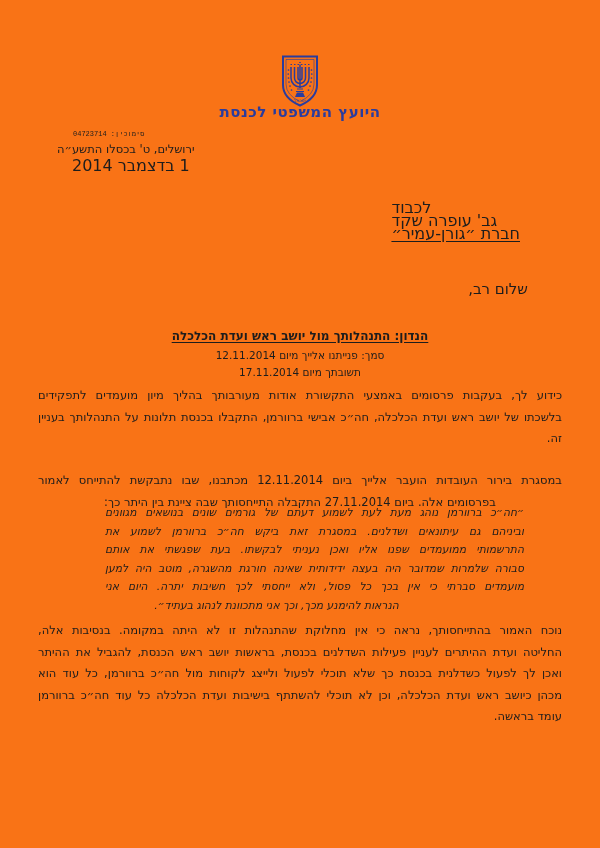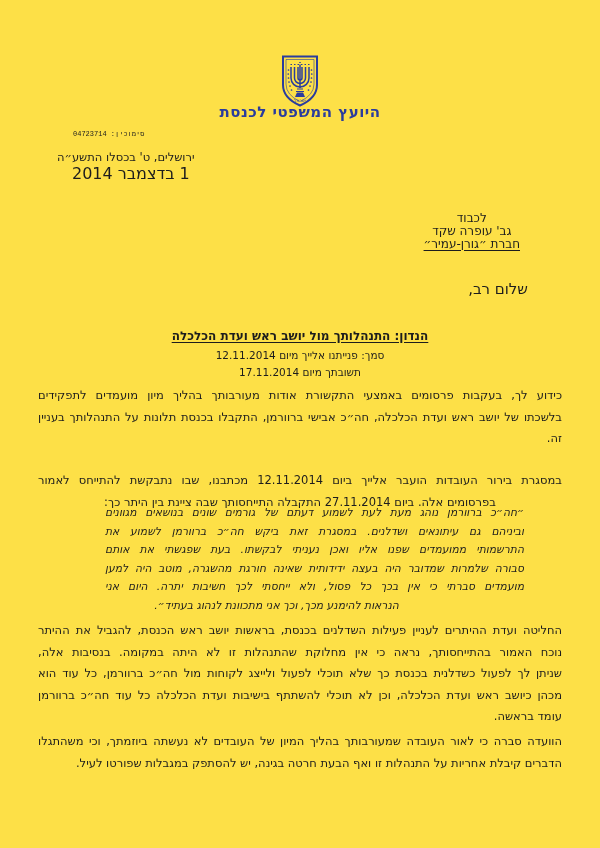--- a/index.html
+++ b/index.html
@@ -1,35 +1,35 @@
 <!DOCTYPE html>
 <html lang="he" dir="rtl"><head>
 <meta charset="utf-8">
 <style>
   * { margin:0; padding:0; box-sizing:border-box; }
   html,body { background:#ffffff; }
   .page {
     position:relative; width:600px; height:848px; margin:0 auto;
-    background:#fde047; color:#1d1d1d; overflow:hidden;
+    background:#f97316; color:#1d1d1d; overflow:hidden;
     direction:rtl; font-family:"DejaVu Sans", sans-serif;
   }
   
   .emblem-wrap { position:absolute; top:55px; left:0; right:0; text-align:center; }
   .org-title {
     position:absolute; top:103px; left:0; right:0; text-align:center;
     font-size:15px; font-weight:bold; color:#2a3c9e; letter-spacing:0.5px;
   }
   
   .meta { position:absolute; top:130px; left:57px; width:150px; text-align:left; }
   .meta .ref      { font-size:7px;    line-height:9px;  padding-left:16px;font-family:Liberation Mono, monospace; }
-  .meta .heb-date { font-size:11.5px; line-height:14px; margin-top:11px; }
+  .meta .heb-date { font-size:11.5px; line-height:14px; margin-top:3px; }
   .meta .greg-date{ font-size:16px;   line-height:15px; padding-left:15px; margin-top:2px; }
   
-  .recipient { position:absolute; top:212px; right:80px; text-align:center;
-               font-size:12px; line-height:12.8px; }
+  .recipient { position:absolute; top:202px; right:80px; text-align:left;
+               font-size:16px; line-height:12.8px; }
   .recipient .company { text-decoration:underline; text-underline-offset:2px; }
   .greeting { position:absolute; top:280px; right:72px; font-size:15px; }
   
   .subject { position:absolute; top:329px; left:0; right:0; text-align:center; }
   .subject-heading { font-size:12px; font-weight:bold; text-decoration:underline;
                      text-underline-offset:2px; margin-bottom:4px; }
   .subject-ref { font-size:10.5px; line-height:16.5px; }
   
   .para { position:absolute; left:38px; right:38px; font-size:11.5px; }
   .para .line {
@@ -123,25 +123,21 @@
   <div class="para quote last-center">
       <div class="line">״חה״כ ברוורמן נוהג מעת לעת לשמוע דעתם של גורמים שונים בנושאים מגוונים</div>
       <div class="line">וביניהם גם עיתונאים ושדלנים. במסגרת זאת ביקש חה״כ ברוורמן לשמוע את</div>
       <div class="line">התרשמותי ממועמדים שפנו אליו ואכן נעניתי לבקשתו. בעת שפגשתי את אותם</div>
       <div class="line">סבורה שלמרות שמדובר היה בעצה ידידותית שאינה חורגת מהשגרה, מוטב היה למען</div>
       <div class="line">מועמדים סברתי כי אין בכך כל פסול, ולא ייחסתי לכך חשיבות יתרה. היום אני</div>
       <div class="line">הנראות להימנע מכך, וכך אני מתכוונת לנהוג בעתיד״.</div>
     </div>
 
   <div class="para p3 last-right">
+      <div class="line">נוכח האמור בהתייחסותך, נראה כי אין מחלוקת שהתנהלות זו לא היתה במקומה. בנסיבות אלה,</div>
       <div class="line">החליטה ועדת ההיתרים לעניין פעילות השדלנים בכנסת, בראשות יושב ראש הכנסת, להגביל את ההיתר</div>
-      <div class="line">נוכח האמור בהתייחסותך, נראה כי אין מחלוקת שהתנהלות זו לא היתה במקומה. בנסיבות אלה,</div>
-      <div class="line">שניתן לך לפעול כשדלנית בכנסת כך שלא תוכלי לפעול ולייצג לקוחות מול חה״כ ברוורמן, כל עוד הוא</div>
+      <div class="line">ואכן לך לפעול כשדלנית בכנסת כך שלא תוכלי לפעול ולייצג לקוחות מול חה״כ ברוורמן, כל עוד הוא</div>
       <div class="line">מכהן כיושב ראש ועדת הכלכלה, וכן לא תוכלי להשתתף בישיבות ועדת הכלכלה כל עוד חה״כ ברוורמן</div>
       <div class="line">עומד בראשה.</div>
     </div>
 
-  <div class="para p4 last-right">
-      <div class="line">הוועדה סברה כי לאור העובדה שמעורבותך בהליך המיון של העובדים לא נעשתה ביוזמתך, וכי משהתגלו</div>
-      <div class="line">הדברים קיבלת אחריות על התנהלות זו ואף הבעת חרטה בגינה, יש להסתפק במגבלות שפורטו לעיל.</div>
-    </div>
 
 </div>
 
 </body></html>

